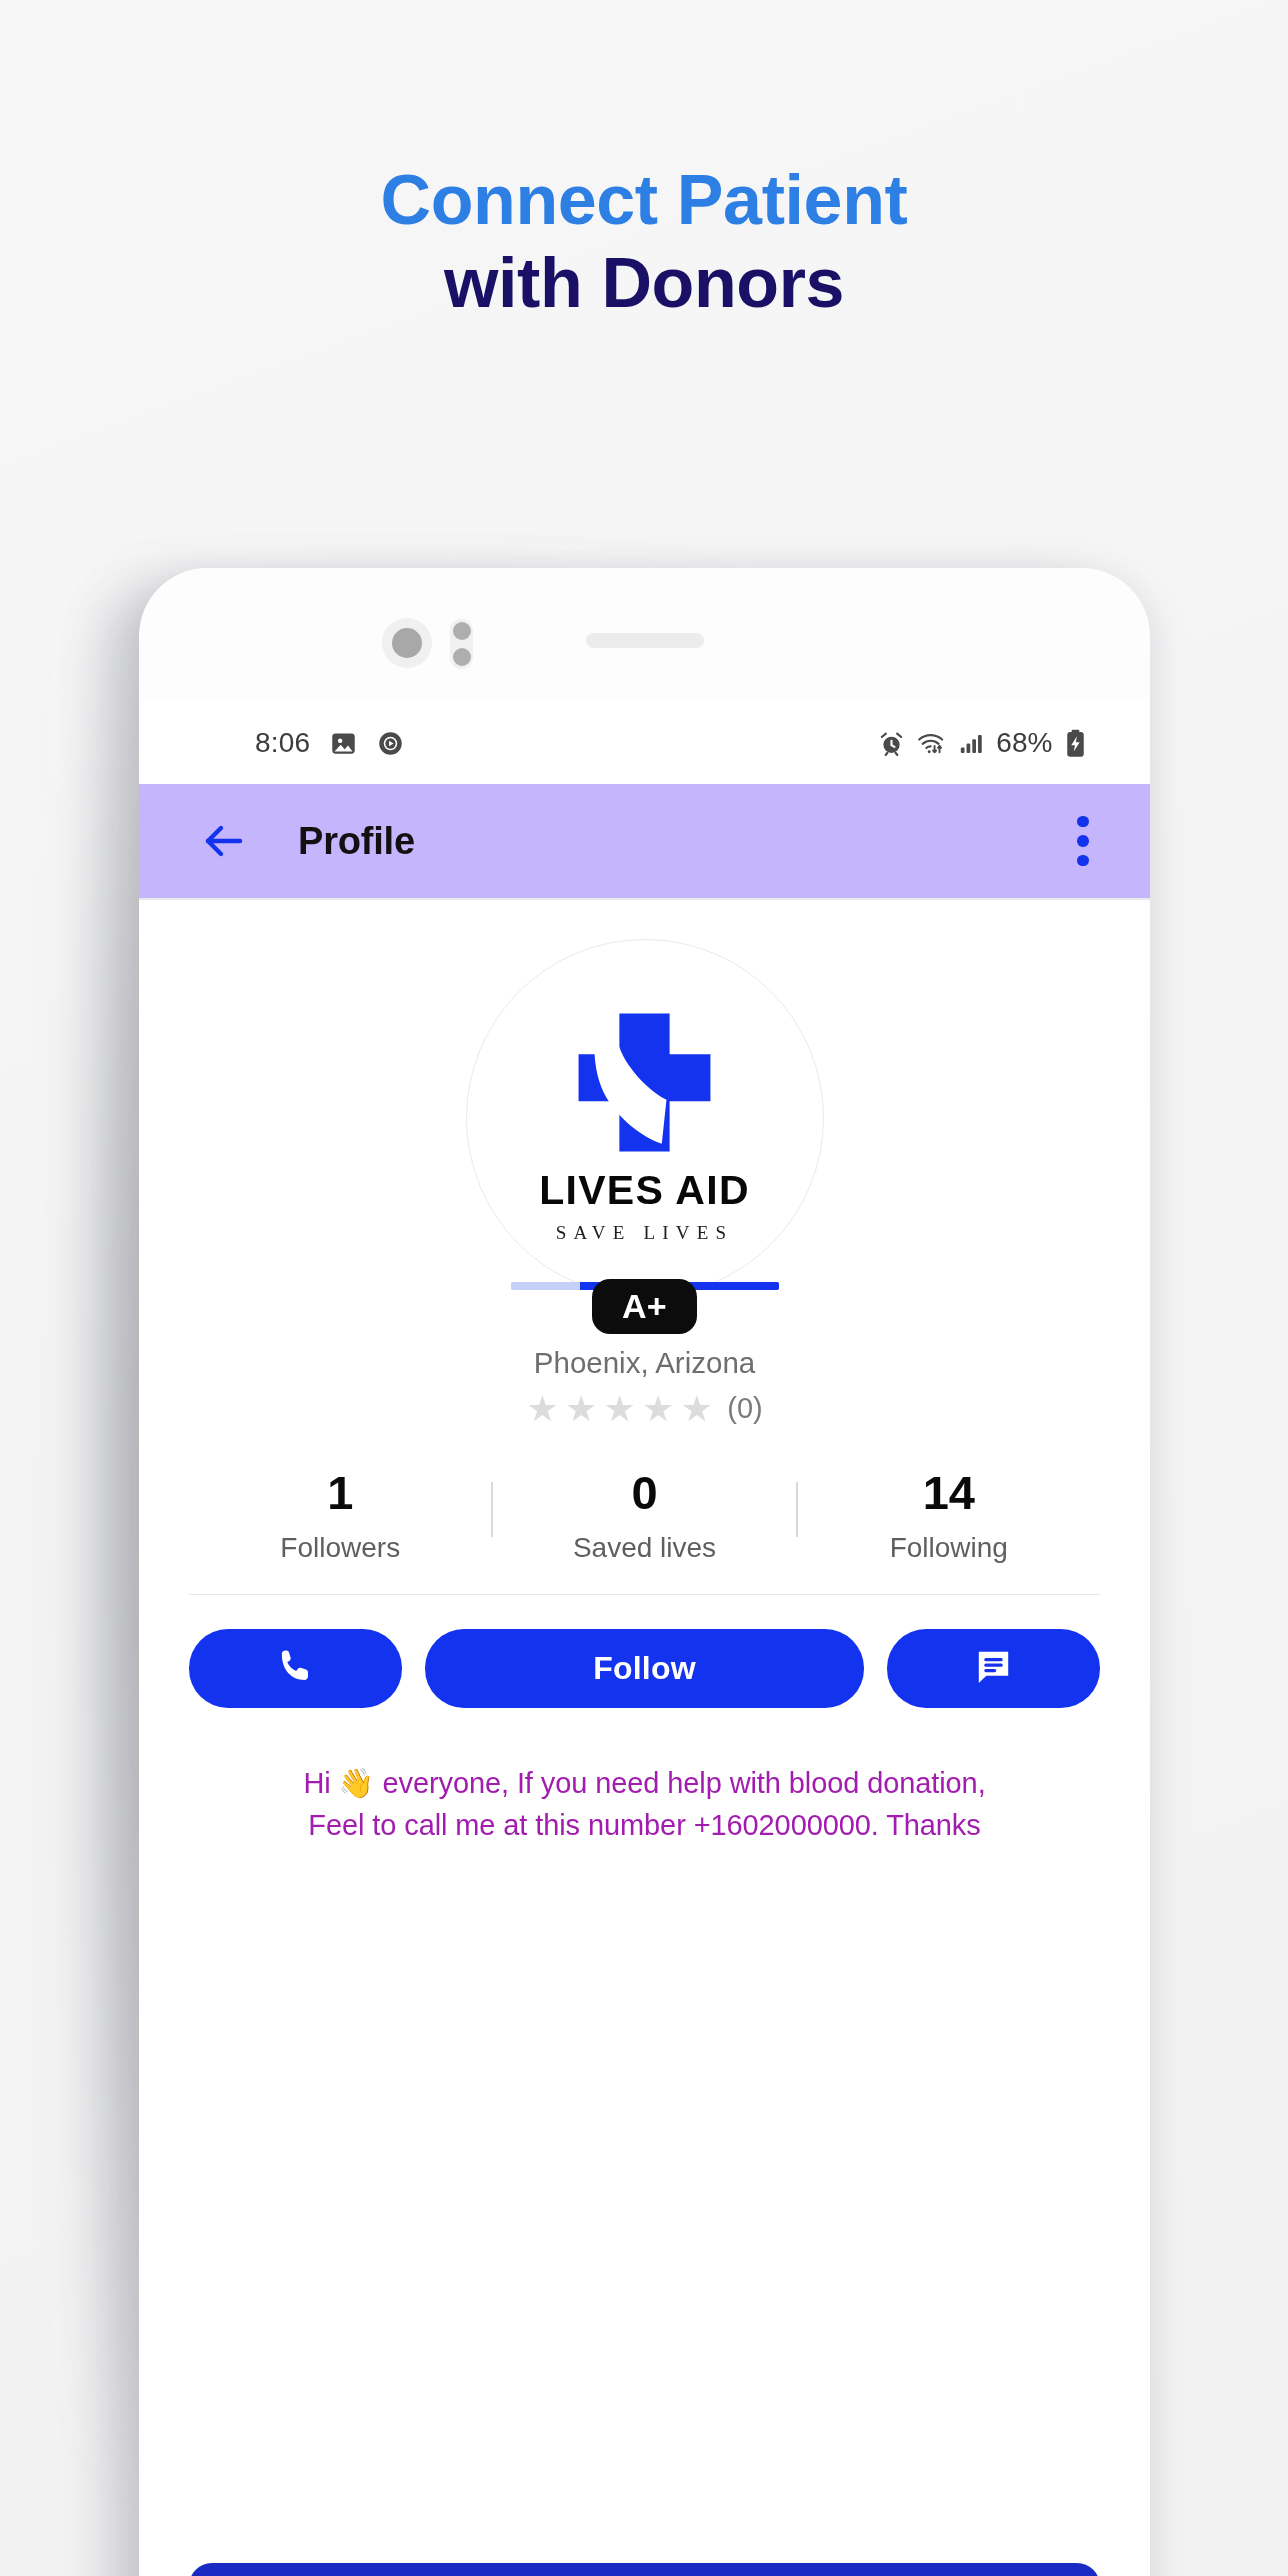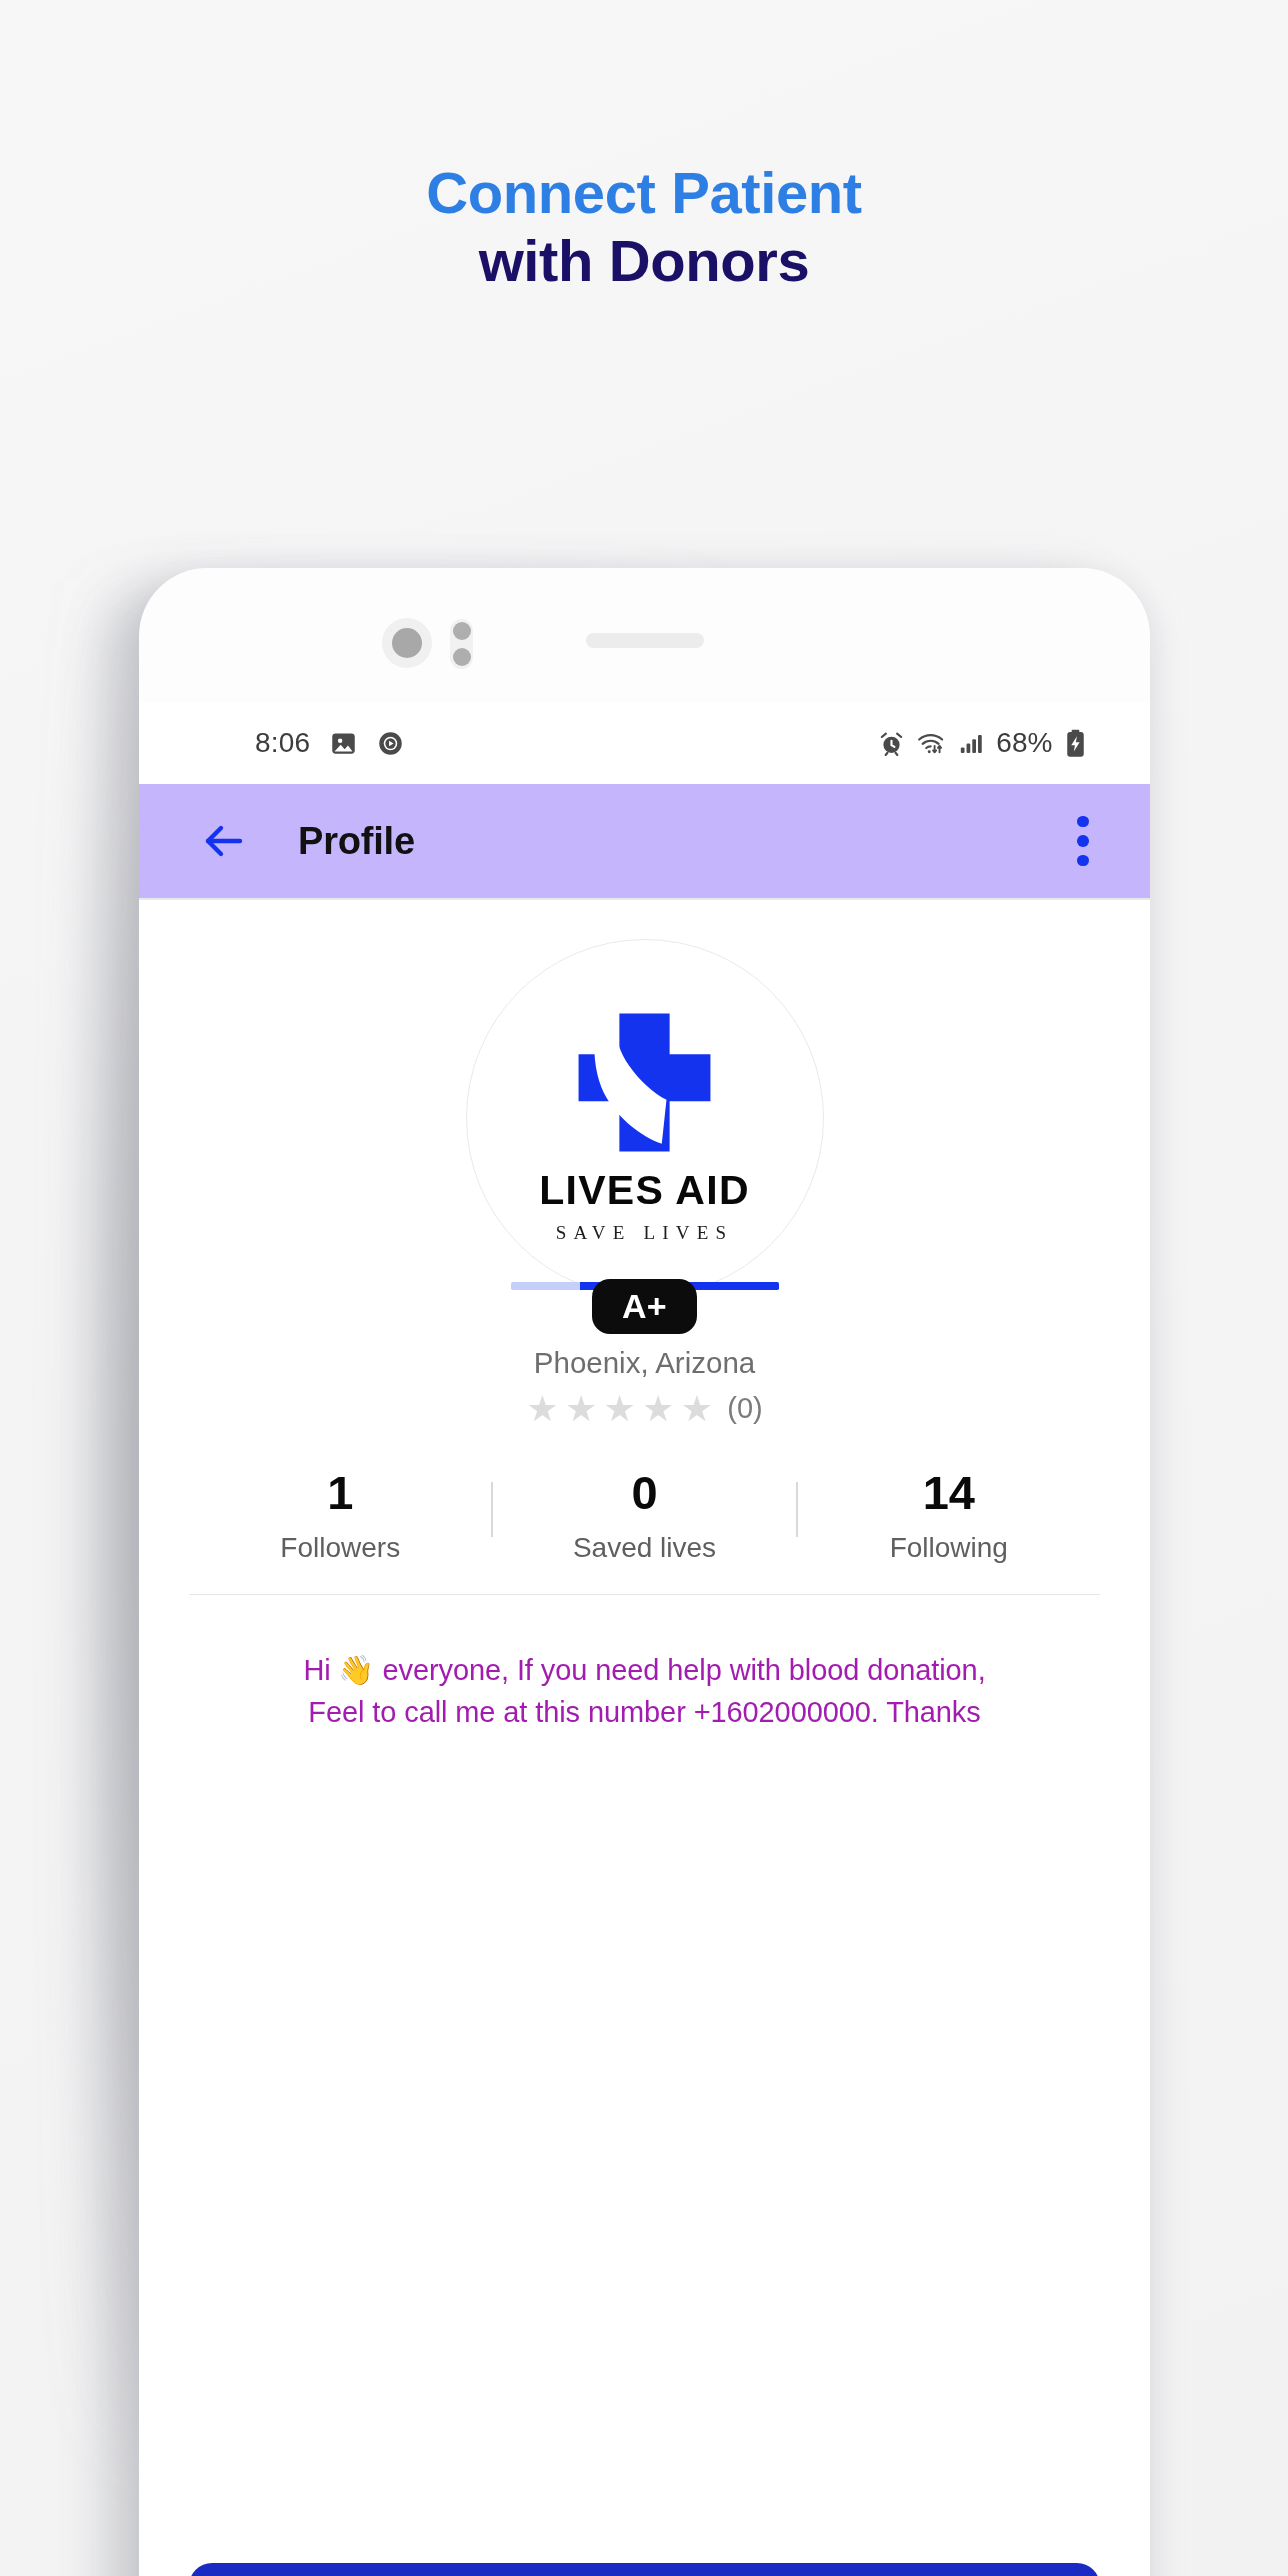--- a/index.html
+++ b/index.html
@@ -19,21 +19,21 @@
   .headline {
     position:absolute;
     top:159px; left:0; right:0;
     text-align:center;
     line-height:1.18;
     letter-spacing:-0.4px;
   }
   .headline .l1,
   .headline .l2 {
     display:block;
-    font-size:58px;
+    font-size:70px;
     font-weight:700;
   }
   .headline .l1 { color:#2E7FE4; }
   .headline .l2 { color:#1A1066; }
 
   
   .phone-shadow {
     position:absolute;
     left:89px; top:581px;
     width:984px; height:2039px;
@@ -367,20 +367,40 @@
           <div class="stat-lbl">Saved lives</div>
         </div>
         <div class="stat-sep"></div>
         <div class="stat">
           <div class="stat-num">14</div>
           <div class="stat-lbl">Following</div>
         </div>
       </div>
 
       
+      <div class="actions">
+        <button class="btn btn-call">
+          <span>
+            <svg width="41" height="41" viewBox="0 0 24 24" fill="#ffffff">
+              <path d="M6.6 2.6c.8 0 1.4.5 1.6 1.2l.9 3c.2.7 0 1.4-.6 1.8l-1.3.9c1 2.2 2.9 4.1 5.2 5.2l.9-1.3c.4-.6 1.1-.8 1.8-.6l3 .9c.7.2 1.2.9 1.2 1.6v2.6c0 1.1-.9 2-2 2C9.6 19.9 4 14.3 4 4.6c0-1.1.9-2 2-2z"></path>
+            </svg>
+          </span>
+        </button>
+        <button class="btn btn-follow">Follow</button>
+        <button class="btn btn-chat">
+          <span>
+            <svg width="41" height="41" viewBox="0 0 24 24">
+              <path d="M3.4 3.4h17.2v14H7.8L3.4 21.6z" fill="#ffffff"></path>
+              <rect x="6.6" y="7" width="10.8" height="1.9" rx="0.9" fill="#1433EE"></rect>
+              <rect x="6.6" y="10.2" width="10.8" height="1.9" rx="0.9" fill="#1433EE"></rect>
+              <rect x="6.6" y="13.4" width="7" height="1.9" rx="0.9" fill="#1433EE"></rect>
+            </svg>
+          </span>
+        </button>
+      </div>
 
       
       <div class="bio">
         <div>Hi 👋 everyone, If you need help with blood donation,</div>
         <div>Feel to call me at this number +1602000000. Thanks</div>
       </div>
 
     </div>
 
     <div class="bottom-cta"></div>

